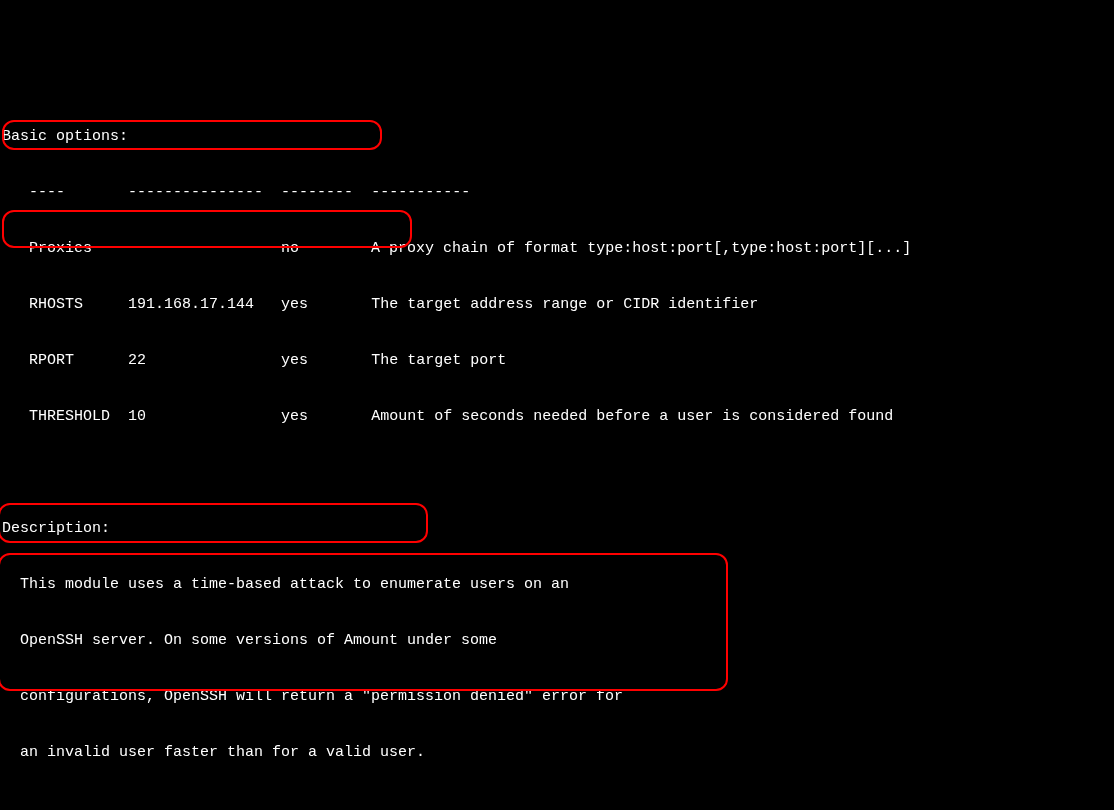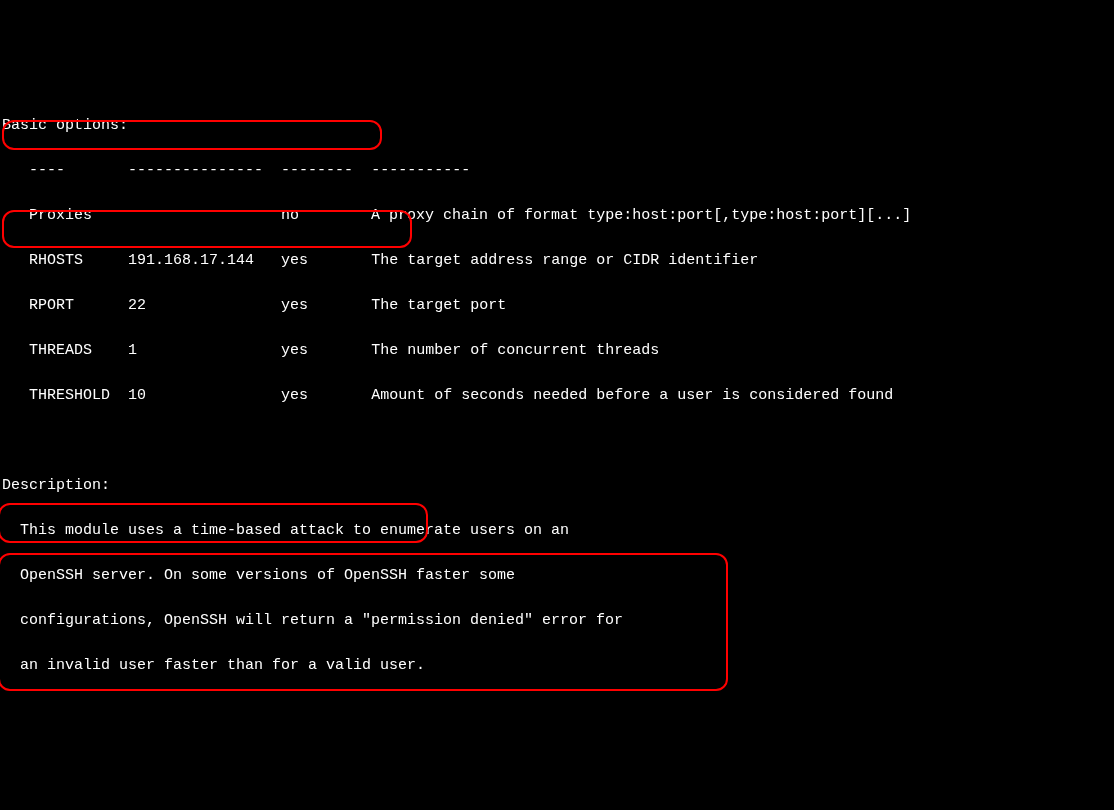--- a/index.html
+++ b/index.html
@@ -8,46 +8,45 @@
       color: #fff;
       font-family: 'Consolas', 'Courier New', monospace;
       font-size: 15px;
       line-height: 22.5px;
       white-space: pre;
       padding: 2px;
       width: 1114px;
       height: 810px;
       overflow: hidden;
     }
-    .line { display: block; }
+    .line { display: block; margin-top: 11px; }
     .red-box {
       border: 2px solid #ff0000;
       border-radius: 12px;
       position: absolute;
       pointer-events: none;
     }
     .container { position: relative; }
   </style>
 </head>
 <body>
 <div class="container">
 
 
 
 <span class="line">Basic options:</span>
 <span class="line">   <span>----</span>       <span>---------------</span>  <span>--------</span>  <span>-----------</span></span>
 <span class="line">   <span>Proxies</span>                     <span>no</span>        <span>A proxy chain of format type:host:port[,type:host:port][...]</span></span>
 <span class="line">   <span>RHOSTS</span>     <span>191.168.17.144</span>   <span>yes</span>       <span>The target address range or CIDR identifier</span></span>
 <span class="line">   <span>RPORT</span>      <span>22</span>               <span>yes</span>       <span>The target port</span></span>
-<span class="line">   <span>THREADS</span>    <span>1</span>                <span>yes</span>       <span>The number of concurrent threads</span></span>
 <span class="line">   <span>THRESHOLD</span>  <span>10</span>               <span>yes</span>       <span>Amount of seconds needed before a user is considered found</span></span>
 <span class="line"> </span>
 <span class="line">Description:</span>
 <span class="line">  This module uses a time-based attack to enumerate users on an</span>
-<span class="line">  OpenSSH server. On some versions of OpenSSH faster some</span>
+<span class="line">  OpenSSH server. On some versions of Amount under some</span>
 <span class="line">  configurations, OpenSSH will return a "permission denied" error for</span>
 <span class="line">  an invalid user faster than for a valid user.</span>
 <span class="line"> </span>
 
 
 
 
 
 
 

